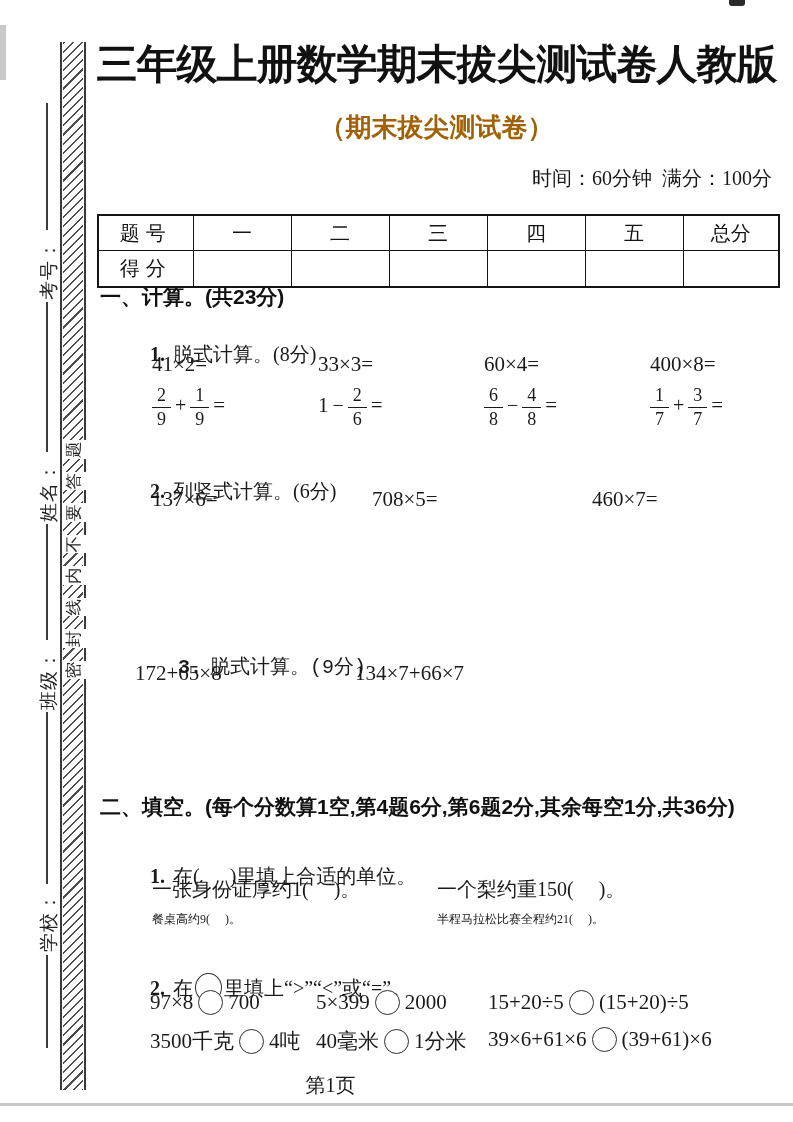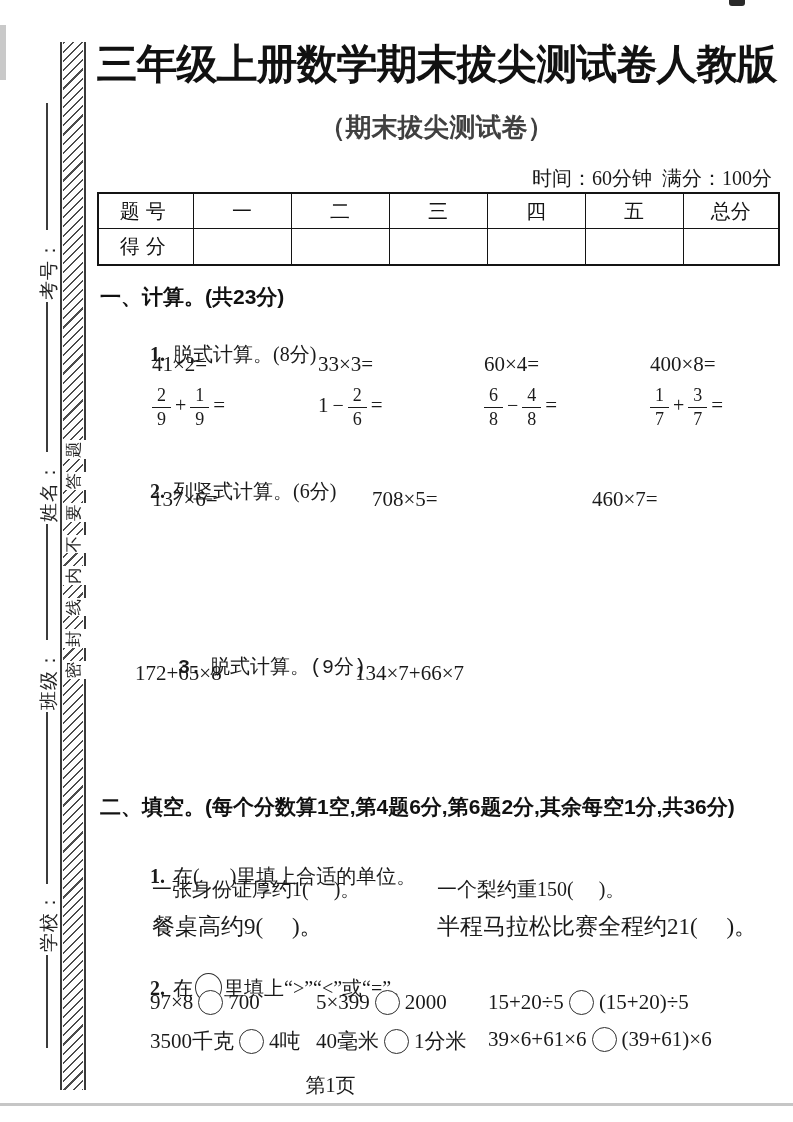--- a/index.html
+++ b/index.html
@@ -42,29 +42,29 @@
   
   .title{
     left:95px;top:40px;width:683px;text-align:center;
     font-family:"Liberation Sans","DejaVu Sans",sans-serif;
     font-weight:bold;font-size:41px;line-height:1.2;white-space:nowrap;
     letter-spacing:-1px;color:#111;
   }
   .subtitle{
     left:95px;top:110px;width:683px;text-align:center;
     font-family:"Liberation Sans","DejaVu Sans",sans-serif;
-    font-weight:bold;font-size:26px;color:#404040;
+    font-weight:bold;font-size:26px;color:#a16207;
   }
   .meta-line{
     left:95px;top:165px;width:677px;text-align:right;
     font-size:20px;color:#1a1a1a;white-space:pre;
   }
 
   
-  .score-table-wrap{left:97px;top:192px;width:681px;}
+  .score-table-wrap{left:97px;top:214px;width:681px;}
   table.score{border-collapse:collapse;width:681px;table-layout:fixed;}
   table.score td{
     border:1.8px solid #141414;text-align:center;vertical-align:middle;
     font-size:20px;color:#141414;height:32px;
   }
   table.score{border:2.5px solid #141414;}
   td.hanzi{letter-spacing:6px;}
 
   
   .sec-heading{
@@ -230,21 +230,21 @@
 
   <div class="abs sec-heading" style="left:100px;top:793px;">二、填空。(每个分数算1空,第4题6分,第6题2分,其余每空1分,共36分)</div>
 
   <div class="abs q-label" style="left:130px;top:840px;">
     <span class="qnum">1.</span><span>在(&nbsp;&nbsp;&nbsp;&nbsp;&nbsp;&nbsp;)里填上合适的单位。</span>
   </div>
   <div class="abs math-row" style="left:152px;top:876px;font-size:20px;">
     <span class="col285">一张身份证厚约1(&nbsp;&nbsp;&nbsp;&nbsp;&nbsp;)。</span>
     <span class="colend">一个梨约重150(&nbsp;&nbsp;&nbsp;&nbsp;&nbsp;)。</span>
   </div>
-  <div class="abs math-row" style="left:152px;top:911px;font-size:23px;justify-content:space-between;">
+  <div class="abs math-row" style="left:152px;top:911px;font-size:12px;justify-content:space-between;">
     <span class="col285">餐桌高约9(&nbsp;&nbsp;&nbsp;&nbsp;&nbsp;)。</span>
     <span class="colend">半程马拉松比赛全程约21(&nbsp;&nbsp;&nbsp;&nbsp;&nbsp;)。</span>
   </div>
 
   <div class="abs q-label" style="left:130px;top:950px;">
     <span class="qnum">2.</span><span>在</span><span class="label-circle"></span><span>里填上“&gt;”“&lt;”或“=”。</span>
   </div>
 
   <div class="abs math-row" style="left:150px;top:990px;">
     <span class="col166"><span>97×8</span><span class="cmp-circle"></span><span>700</span></span>

